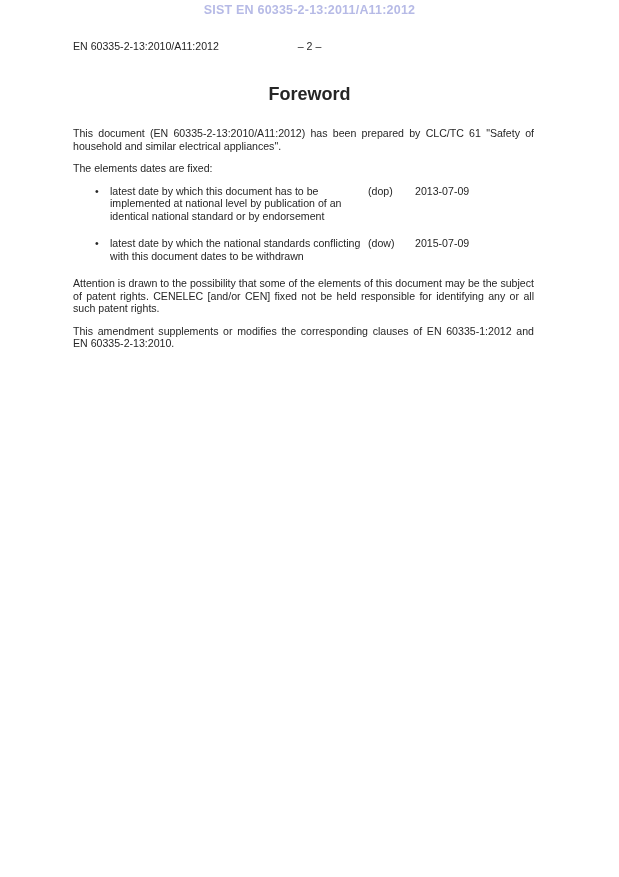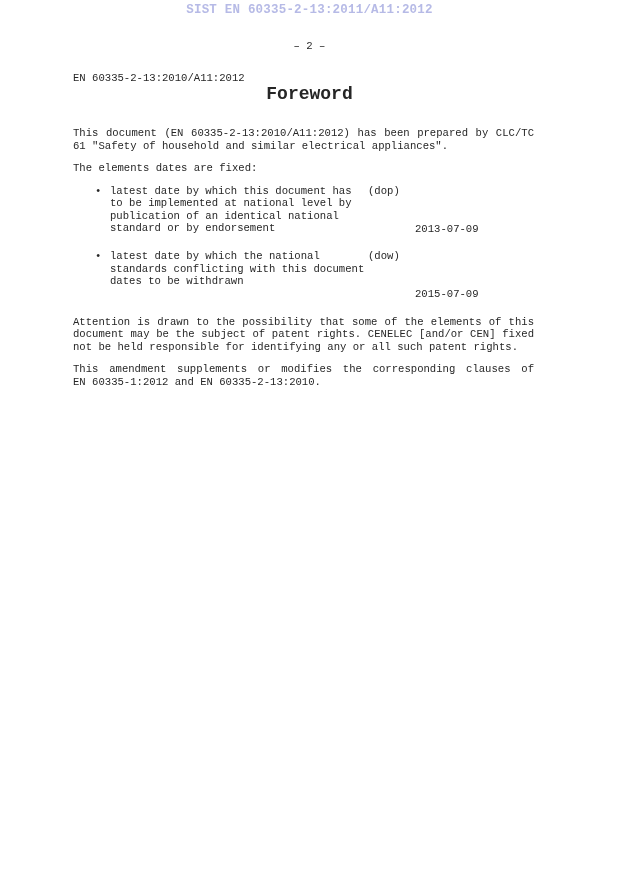--- a/index.html
+++ b/index.html
@@ -12,21 +12,20 @@
     background: #ffffff;
     font-family: "Liberation Sans", sans-serif;
   }
   .page {
     position: relative;
     width: 619px;
     height: 877px;
     background: var(--color-background, #ffffff);
     color: var(--color-text, #262626);
     overflow: hidden;
-    font-family: Liberation Mono, monospace;
   }
   .watermark {
     position: absolute;
     top: 3px;
     left: 0;
     width: 100%;
     text-align: center;
     font-size: 12.5px;
     font-weight: bold;
     color: var(--color-watermark, #b6bae6);
@@ -38,21 +37,20 @@
     left: 73px;
     width: 473px;
     font-size: 10.6px;
     line-height: 12.5px;
   }
   .doc-ref {
     position: absolute;
     left: 0;
     top: 0;
     white-space: nowrap;
-    margin-top: 32px;
   }
   .page-num {
     display: block;
     text-align: center;
   }
   .content {
     position: absolute;
     top: 87px;
     left: 73px;
     width: 473px;
@@ -91,21 +89,20 @@
     width: 258px;
     text-align: left;
   }
   .date-abbr {
     flex: none;
     width: 47px;
   }
   .date-value {
     flex: none;
     white-space: nowrap;
-    margin-top: 38px;
   }
 </style>
 </head>
 <body>
 
 <div class="page">
 
   <div class="watermark">SIST EN 60335-2-13:2011/A11:2012</div>
 
   <div class="running-header">

